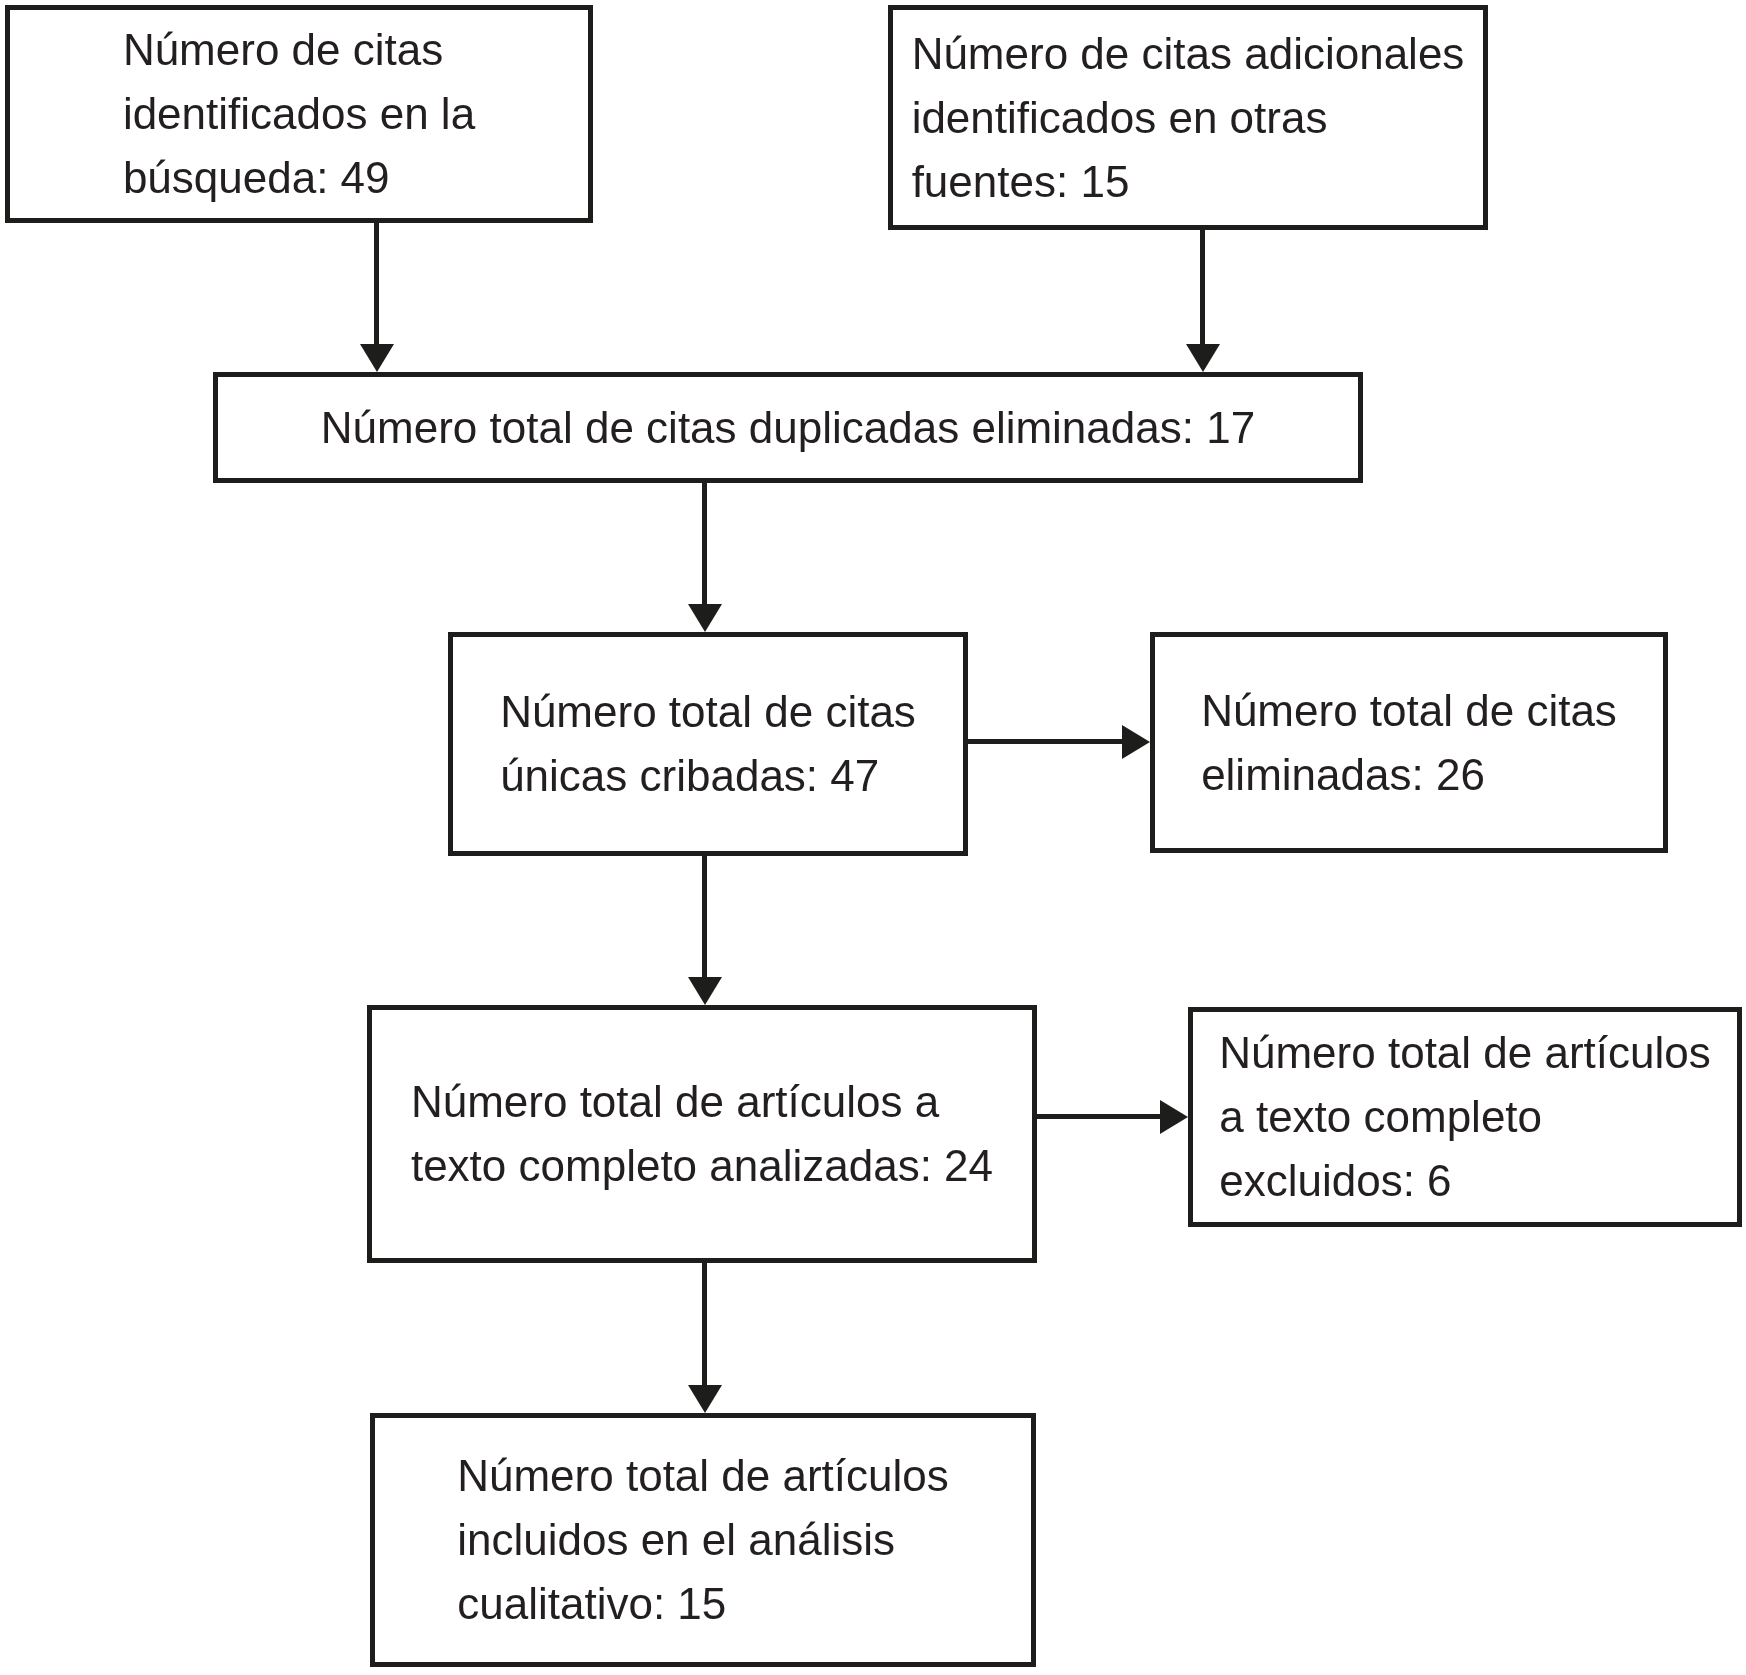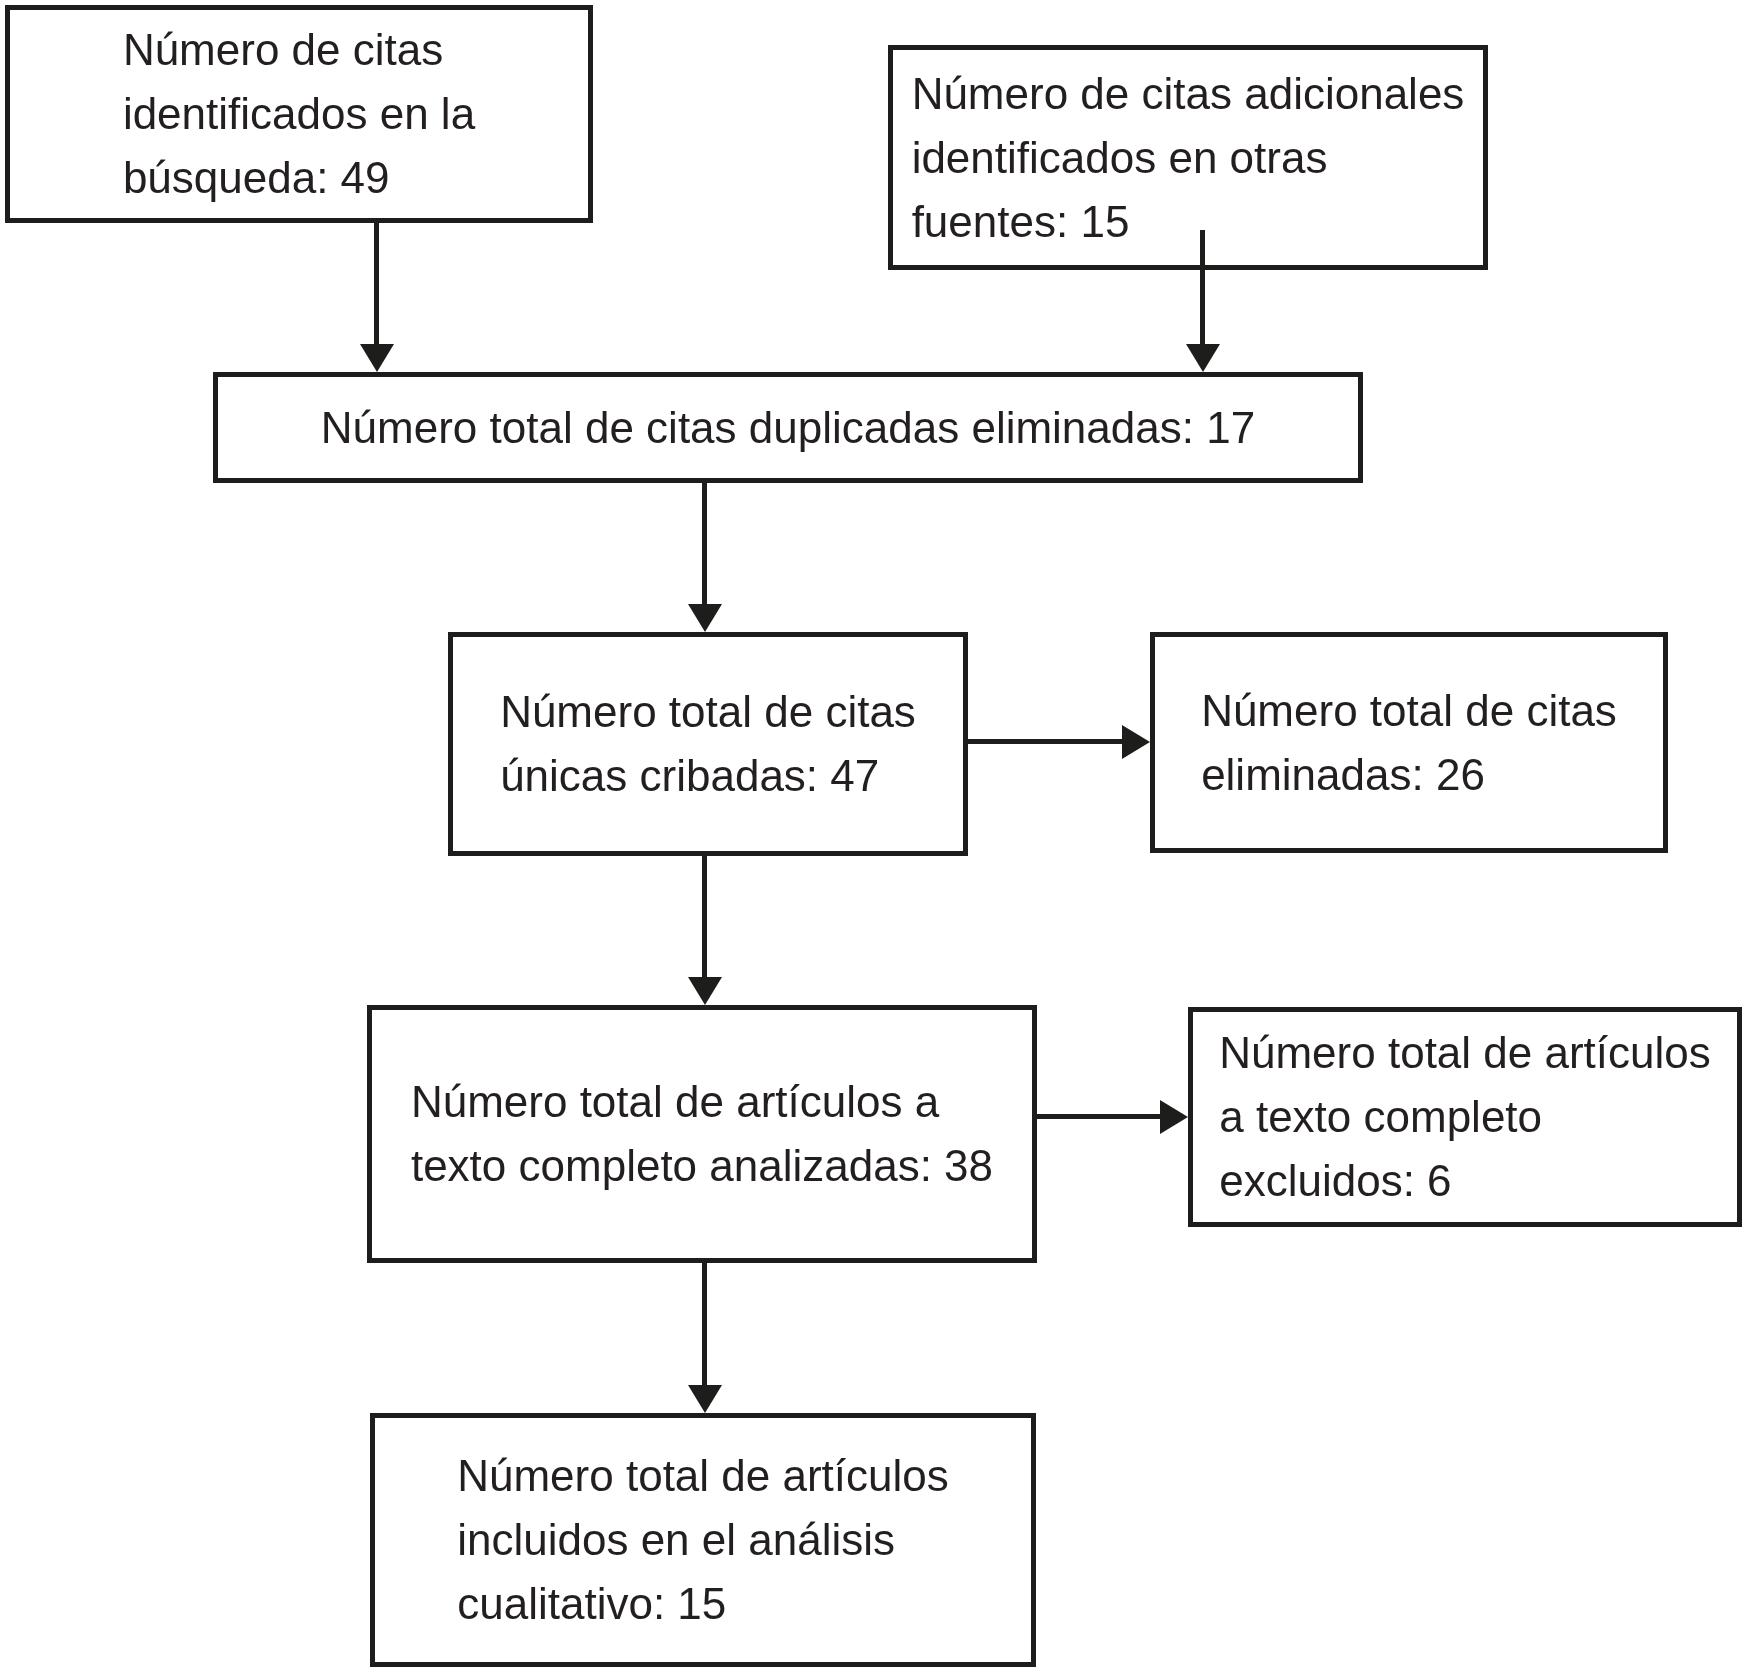--- a/index.html
+++ b/index.html
@@ -23,21 +23,21 @@
     display: flex;
     align-items: center;
     justify-content: center;
     font-size: 44px;
     line-height: 64px;
     white-space: pre-line;
     padding: 4px 10px;
   }
   
   #box-search              { left: 5px;    top: 5px;    width: 588px;  height: 218px; }
-  #box-other-sources       { left: 888px;  top: 5px;    width: 600px;  height: 225px; margin-top: 40px; }
+  #box-other-sources       { left: 888px;  top: 5px;    width: 600px;  height: 225px; }
   #box-duplicates-removed  { left: 187px;  top: 372px;  width: 1150px; height: 111px; margin-left: 26px; }
   #box-unique-screened     { left: 448px;  top: 632px;  width: 520px;  height: 224px; }
   #box-citations-excluded  { left: 1150px; top: 632px;  width: 518px;  height: 221px; }
   #box-fulltext-assessed   { left: 367px;  top: 1005px; width: 670px;  height: 258px; }
   #box-fulltext-excluded   { left: 1188px; top: 1007px; width: 554px;  height: 220px; }
   #box-included-qualitative{ left: 370px;  top: 1413px; width: 666px;  height: 254px; }
 
   
   .arrow-v {
     position: absolute;
@@ -94,21 +94,21 @@
 
   <div class="flow-box" id="box-duplicates-removed">Número total de citas duplicadas eliminadas: 17</div>
 
   <div class="flow-box" id="box-unique-screened">Número total de citas
 únicas cribadas: 47</div>
 
   <div class="flow-box" id="box-citations-excluded">Número total de citas
 eliminadas: 26</div>
 
   <div class="flow-box" id="box-fulltext-assessed">Número total de artículos a
-texto completo analizadas: 38</div>
+texto completo analizadas: 24</div>
 
   <div class="flow-box" id="box-fulltext-excluded">Número total de artículos
 a texto completo
 excluidos: 6</div>
 
   <div class="flow-box" id="box-included-qualitative">Número total de artículos
 incluidos en el análisis
 cualitativo: 15</div>
 
   <div class="arrow-v" id="arrow-search-down"></div>

